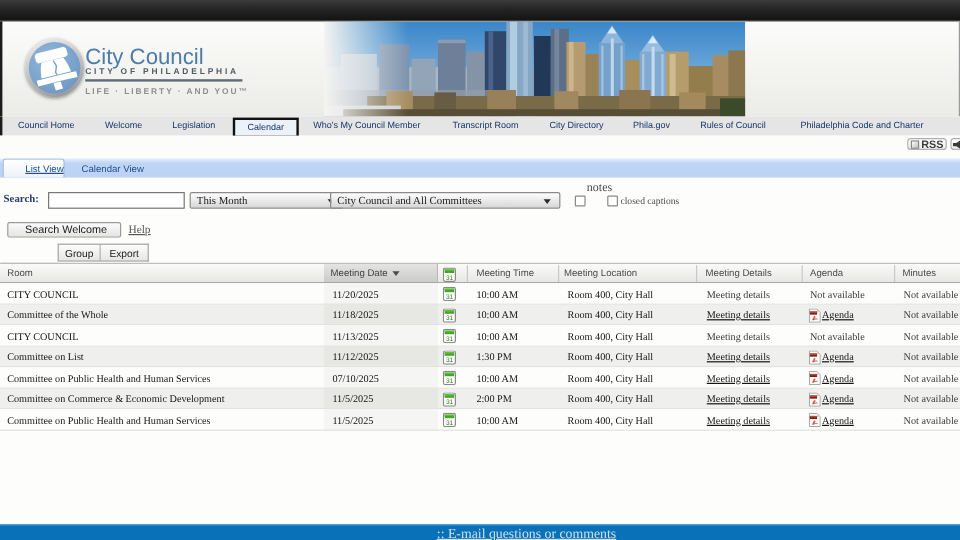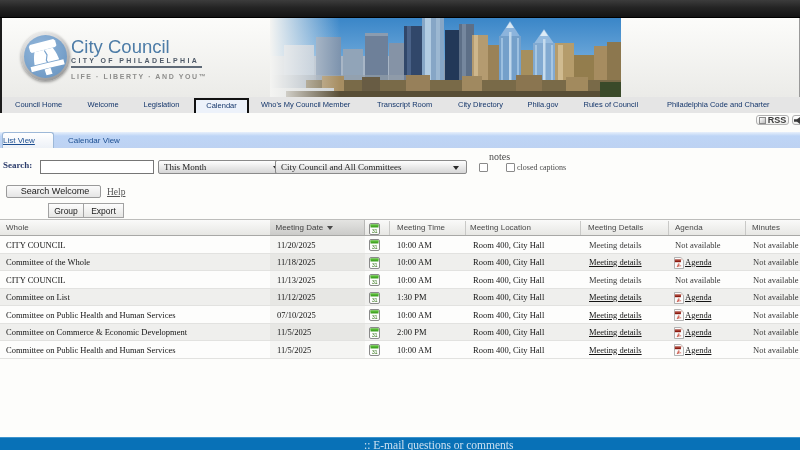--- a/index.html
+++ b/index.html
@@ -14,21 +14,21 @@
   #cc{font-size:18.5px;line-height:16px;color:#4d7ca7;}
   #cop{font-size:7px;font-weight:bold;color:#4f5a68;letter-spacing:2.35px;margin-top:2px;white-space:nowrap;line-height:8px;}
   #copline{width:131px;border-bottom:2px solid #5f6a77;margin-top:1px;}
   #lly{font-size:7px;font-weight:bold;color:#8e8e8c;letter-spacing:1.6px;margin-top:5px;white-space:nowrap;line-height:8px;}
   #nav{left:0;top:97px;width:800px;height:16px;background:#e5e5e5;border-left:2px solid #1c1c1c;box-sizing:border-box;}
   .nv{position:absolute;top:2.5px;font-size:7.5px;color:#14366b;white-space:nowrap;}
   #calbox{left:192px;top:1px;width:55px;height:16.5px;border:2px solid #111;background:#edf2fa;text-align:center;line-height:11px;font-size:7.5px;color:#14366b;box-sizing:border-box;}
   #rssrow{left:0;top:113px;width:800px;height:19px;background:#fcfcfa;}
   .pill{position:absolute;border:1px solid #b0b0b0;border-radius:3px;background:linear-gradient(#ffffff,#ededeb);display:flex;align-items:center;justify-content:center;font-weight:bold;color:#3c3c3c;box-sizing:border-box;}
   #tabbar{left:0;top:132px;width:800px;height:16px;background:linear-gradient(#e8f0fb,#bed5f6 25%,#bdd2f2);}
-  #tab1{left:2px;top:0px;width:52px;height:16px;background:linear-gradient(#ffffff,#edf1f7);border:1px solid #9db8d8;border-bottom:none;border-radius:3px 3px 0 0;text-align:left;line-height:16px;font-size:8px;color:#1d4f91;box-sizing:border-box;text-decoration:underline;}
+  #tab1{left:2px;top:0px;width:52px;height:16px;background:linear-gradient(#ffffff,#edf1f7);border:1px solid #9db8d8;border-bottom:none;border-radius:3px 3px 0 0;text-align:right;line-height:16px;font-size:8px;color:#1d4f91;box-sizing:border-box;text-decoration:underline;}
   #tab2{left:68px;top:0;height:16px;line-height:17px;font-size:8px;color:#1d4f91;}
   #searchlbl{left:3px;top:160px;font-size:9px;font-weight:bold;color:#2b3c6b;}
   #searchbox{left:40px;top:159.5px;width:112px;height:12px;border:1px solid #767676;background:#fff;}
   .sel{position:absolute;height:14px;border:1px solid #8a8a8a;border-radius:2px;background:linear-gradient(#fefefe,#d6d6d6);font-size:9px;color:#1a1a1a;line-height:13px;padding-left:5px;box-sizing:border-box;font-family:"Liberation Serif",serif;}
   .sel .arr{position:absolute;top:5px;width:0;height:0;border-left:3.5px solid transparent;border-right:3.5px solid transparent;border-top:4.5px solid #2a2a2a;}
   .cb{position:absolute;width:7px;height:7px;border:1px solid #8a8a8a;background:#fff;border-radius:1px;}
   .cbl{position:absolute;font-size:8.5px;color:#4a4a4a;font-family:"Liberation Serif",serif;}
   #btnSearch{left:6px;top:185px;width:95px;text-indent:3px;height:12.5px;border:1px solid #9a9a9a;border-radius:2px;background:linear-gradient(#fbfbfb,#e5e5e5);text-align:center;line-height:11.5px;font-size:9px;color:#1a1a1a;box-sizing:border-box;}
   #help{left:107px;top:187px;font-size:9.5px;color:#555;text-decoration:underline;}
   .tbtn{position:absolute;top:202.5px;height:15.5px;border:1px solid #a2a2a2;background:linear-gradient(#fdfdfd,#e6e6e4);font-size:8.5px;color:#1a1a1a;text-align:center;line-height:14.5px;box-sizing:border-box;}
@@ -183,21 +183,21 @@
 <div class="cbl" style="left:517px;top:163px;font-size:8px;">closed captions</div>
 
 <div id="btnSearch" class="abs">Search Welcome</div>
 <div id="help" class="abs serif">Help</div>
 
 <div class="tbtn" style="left:2px;width:46px;border-right:none;margin-top:16px;">7 records</div>
 <div class="tbtn" style="left:48px;width:36px;">Group</div>
 <div class="tbtn" style="left:84px;width:40px;border-left:none;">Export</div>
 
 <div id="thead" class="abs">
-  <span class="th" style="left:6px">Whole</span>
+  <span class="th" style="left:6px">Room</span>
   <div id="thdate" class="abs">
     <span style="position:absolute;left:5.5px;top:3px;font-size:8px;color:#3f3f3f;">Meeting Date</span>
     <span style="position:absolute;left:57px;top:6px;width:0;height:0;border-left:3.5px solid transparent;border-right:3.5px solid transparent;border-top:4.5px solid #4a4a4a;"></span>
   </div>
   <svg class="abs" style="left:369px;top:2.5px" width="11" height="12" viewBox="0 0 11 12">
       <rect x="0.5" y="0.5" width="10" height="11" rx="1.5" fill="#fdfdfd" stroke="#8a8a8a"></rect>
       <rect x="1.5" y="1.5" width="8" height="3" fill="#43a525"></rect>
       <rect x="1.5" y="1.5" width="8" height="1.2" fill="#5fc13a"></rect>
       <text x="5.5" y="10" font-size="5.5" letter-spacing="-0.3" text-anchor="middle" fill="#3a7a1e" font-family="Liberation Sans">31</text>
     </svg>

